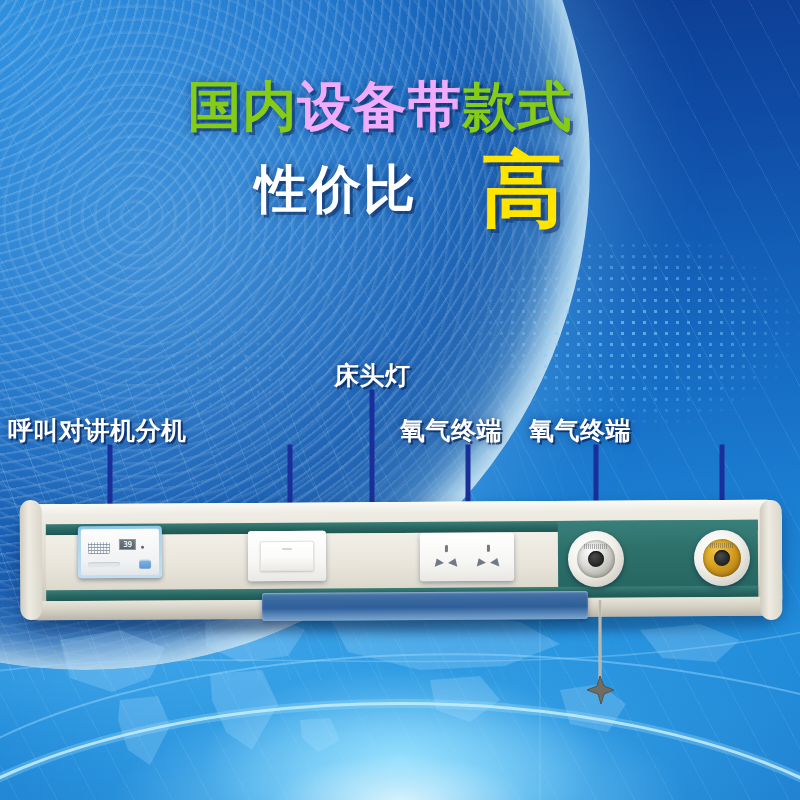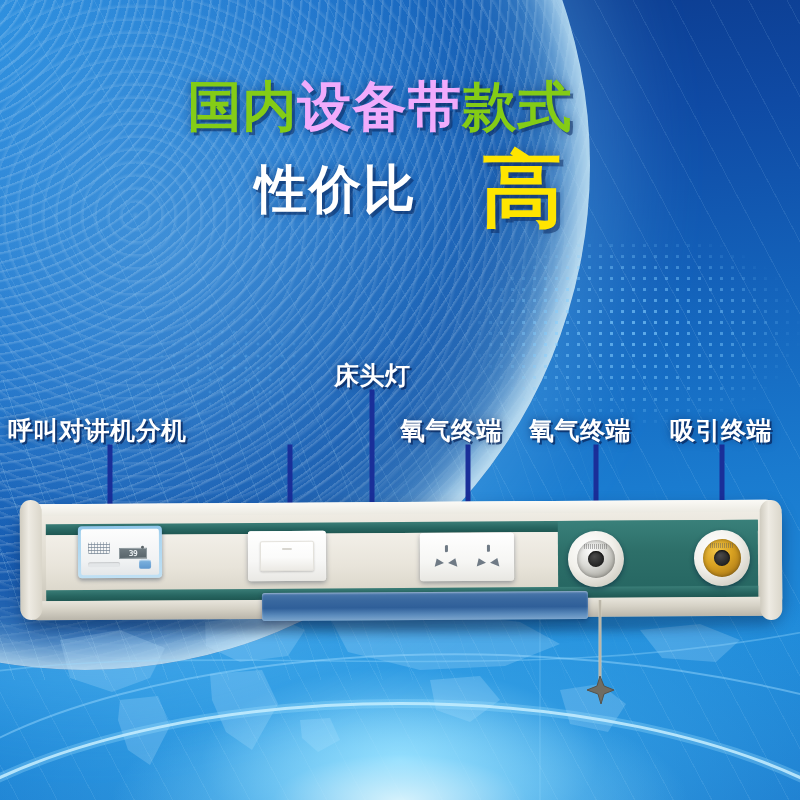--- a/index.html
+++ b/index.html
@@ -213,21 +213,21 @@
     position:relative;
   }
   .ic-grille {
     position:absolute; left:7px; top:13px; width:22px; height:12px;
     background-image:
       repeating-linear-gradient(0deg, rgba(120,135,150,.75) 0 1px, transparent 1px 3px),
       repeating-linear-gradient(90deg, rgba(120,135,150,.55) 0 1px, transparent 1px 3px);
     border-radius:2px;
   }
   .ic-display {
-    position:absolute; left:38px; top:19px; width:28px; height:11px;
+    position:absolute; left:38px; top:10px; width:17px; height:11px;
     background:linear-gradient(180deg,#6e7a80,#59656b);
     border:1px solid #8d989d;
     color:#e9eef0; font-size:8px; font-weight:bold;
     font-family:"DejaVu Sans Mono","Liberation Mono",monospace;
     display:flex; align-items:center; justify-content:center;
     letter-spacing:-.5px;
   }
   .ic-led { position:absolute; left:60px; top:17px; width:3px; height:3px; border-radius:50%; background:#5a6368; }
   .ic-bar { position:absolute; left:7px; top:33px; width:32px; height:5px; border-radius:2px; background:#e3e6e8; box-shadow:inset 0 1px 1px rgba(0,0,0,.12); }
   .ic-btn { position:absolute; left:58px; top:31px; width:12px; height:9px; border-radius:2px; background:linear-gradient(180deg,#7fb4e0,#5e97cd); box-shadow:inset 0 1px 1px rgba(255,255,255,.5); }
@@ -369,21 +369,20 @@
 
       <circle cx="722" cy="558" r="33"></circle>
       <line x1="722" y1="447" x2="722" y2="526"></line>
     </g>
   </svg>
 
   <div class="callout-label" style="left:8px;  top:414px;">呼叫对讲机分机</div>
   <div class="callout-label" style="left:334px;top:359px;">床头灯</div>
   <div class="callout-label" style="left:400px;top:414px;">氧气终端</div>
   <div class="callout-label" style="left:529px;top:414px;">氧气终端</div>
-  <div class="callout-label" style="left:670px;top:414px;">吸引终端</div>
 
   <div class="bar-shadow"></div>
   <div id="bar">
     <div class="bar-body">
       <div class="bar-top-edge"></div>
       <div class="stripe top"></div>
       <div class="panel-face"></div>
       <div class="teal-panel"></div>
       <div class="stripe bot"></div>
       <div class="bar-bottom-lip"></div>

